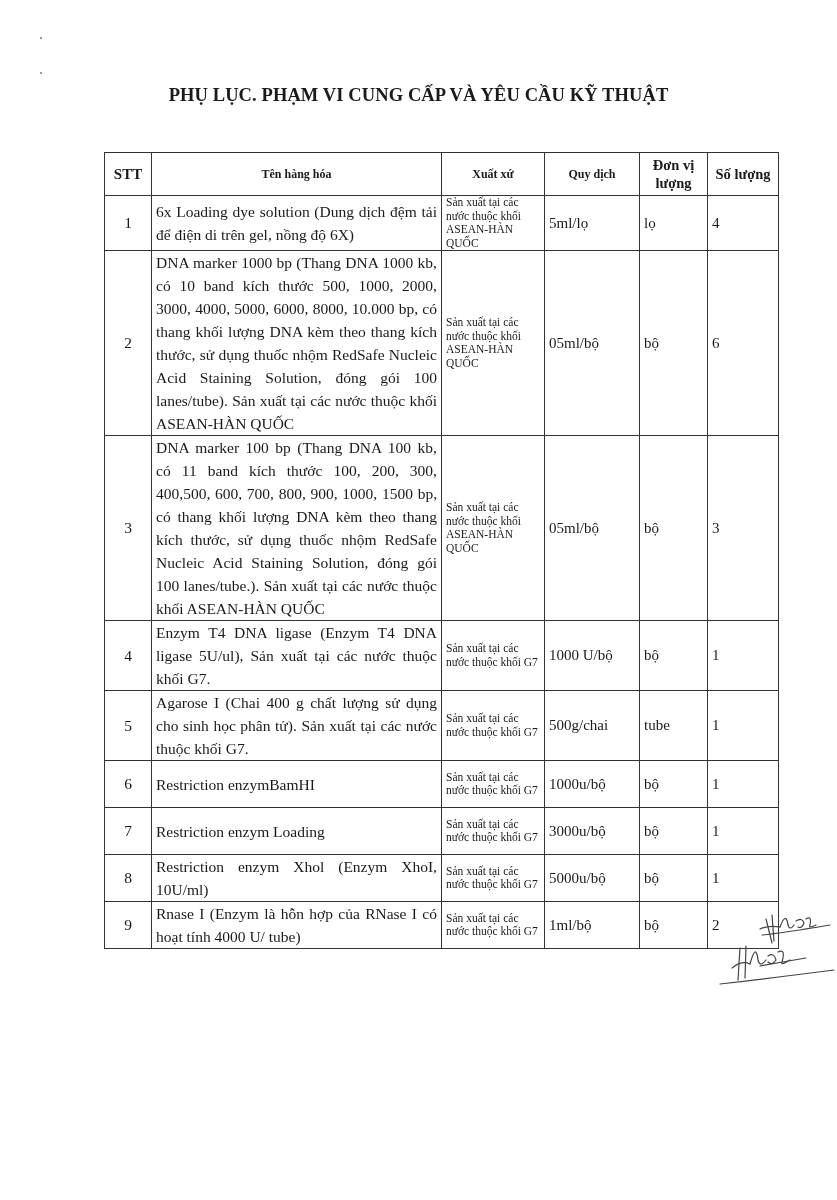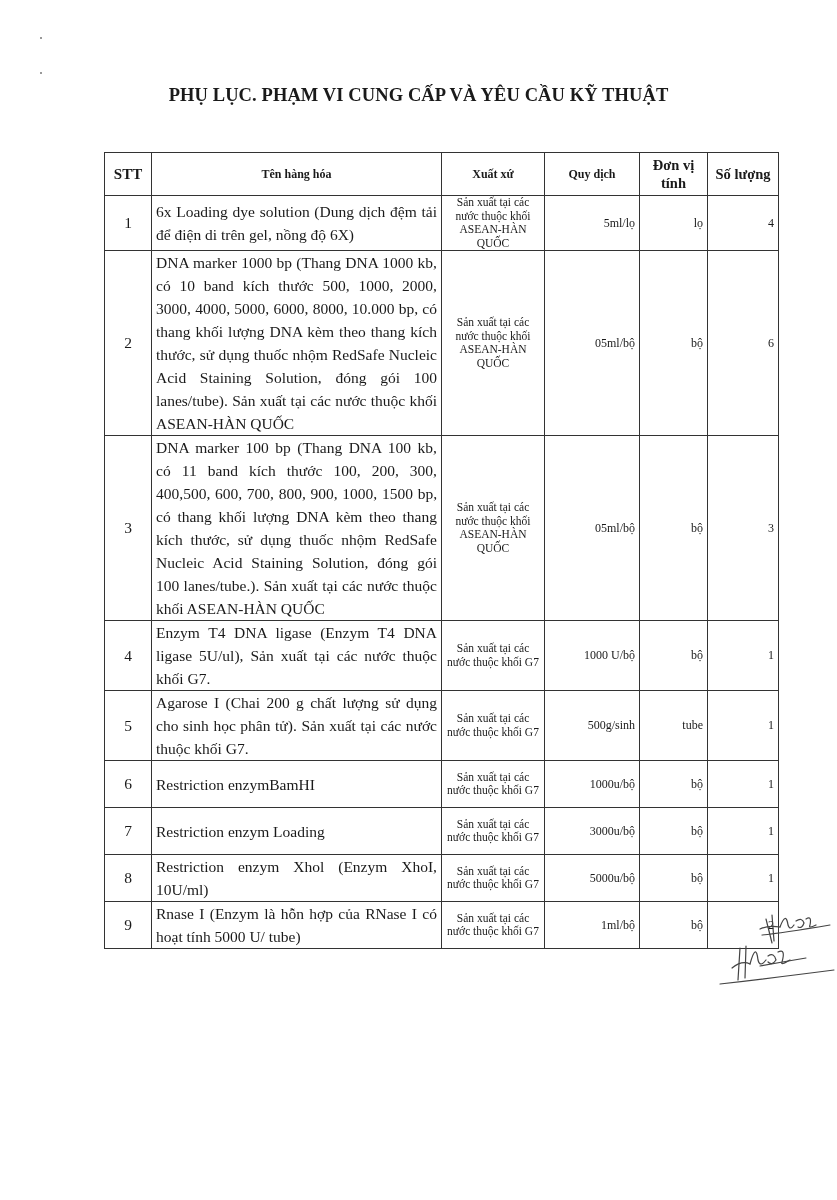--- a/index.html
+++ b/index.html
@@ -17,22 +17,22 @@
     border-collapse: collapse; table-layout: fixed; font-size: 15px;
   }
   table.spec td, table.spec th {
     border: 1.2px solid #333; padding: 0 4px; vertical-align: middle;
   }
   table.spec th { font-weight: bold; text-align: center; height: 42px; line-height: 18px; }
   th.h-name, th.h-origin, th.h-spec { font-size: 12px; }
   th.h-unit, th.h-qty { font-size: 14.5px; }
   td.c-stt { text-align: center; font-size: 15.5px; }
   td.c-name { text-align: justify; text-align-last: left; line-height: 23px; font-size: 15.5px; padding: 1px 6px; }
-  td.c-origin { text-align: center; font-size: 11.5px; line-height: 13.5px; padding: 0 2px; }
-  td.c-spec, td.c-unit, td.c-qty { text-align: right; font-size: 12px; margin-left: 13px; }
+  td.c-origin { font-size: 11.5px; line-height: 13.5px; padding: 0 2px; }
+  td.c-spec, td.c-unit, td.c-qty { text-align: left; font-size: 15px; margin-left: 13px; }
   .sig { position: absolute; }
 </style>
 </head>
 <body>
 
 <div class="speck" style="left:40px;top:37px;"></div>
 <div class="speck" style="left:40px;top:72px;"></div>
 
 <div class="title">PHỤ LỤC. PHẠM VI CUNG CẤP VÀ YÊU CẦU KỸ THUẬT</div>
 
@@ -44,21 +44,21 @@
     <col style="width:95px">
     <col style="width:68px">
     <col style="width:71px">
   </colgroup>
   <thead>
     <tr>
       <th class="h-stt">STT</th>
       <th class="h-name">Tên hàng hóa</th>
       <th class="h-origin">Xuất xứ</th>
       <th class="h-spec">Quy dịch</th>
-      <th class="h-unit">Đơn vị tính</th>
+      <th class="h-unit">Đơn vị lượng</th>
       <th class="h-qty">Số lượng</th>
     </tr>
   </thead>
   <tbody id="tbody">
       <tr style="height: 52px;">
         <td class="c-stt">1</td>
         <td class="c-name">6x Loading dye solution (Dung dịch đệm tải để điện di trên gel, nồng độ 6X)</td>
         <td class="c-origin">Sản xuất tại các nước thuộc khối ASEAN-HÀN QUỐC</td>
         <td class="c-spec">5ml/lọ</td>
         <td class="c-unit">lọ</td>
@@ -83,23 +83,23 @@
       <tr style="height: 56px;">
         <td class="c-stt">4</td>
         <td class="c-name">Enzym T4 DNA ligase (Enzym T4 DNA ligase 5U/ul), Sản xuất tại các nước thuộc khối G7.</td>
         <td class="c-origin">Sản xuất tại các nước thuộc khối G7</td>
         <td class="c-spec">1000 U/bộ</td>
         <td class="c-unit">bộ</td>
         <td class="c-qty">1</td>
       </tr>
       <tr style="height: 57px;">
         <td class="c-stt">5</td>
-        <td class="c-name">Agarose I (Chai 200 g chất lượng sử dụng cho sinh học phân tử). Sản xuất tại các nước thuộc khối G7.</td>
+        <td class="c-name">Agarose I (Chai 400 g chất lượng sử dụng cho sinh học phân tử). Sản xuất tại các nước thuộc khối G7.</td>
         <td class="c-origin">Sản xuất tại các nước thuộc khối G7</td>
-        <td class="c-spec">500g/sinh</td>
+        <td class="c-spec">500g/chai</td>
         <td class="c-unit">tube</td>
         <td class="c-qty">1</td>
       </tr>
       <tr style="height: 47px;">
         <td class="c-stt">6</td>
         <td class="c-name">Restriction enzymBamHI</td>
         <td class="c-origin">Sản xuất tại các nước thuộc khối G7</td>
         <td class="c-spec">1000u/bộ</td>
         <td class="c-unit">bộ</td>
         <td class="c-qty">1</td>
@@ -115,21 +115,21 @@
       <tr style="height: 47px;">
         <td class="c-stt">8</td>
         <td class="c-name">Restriction enzym Xhol (Enzym XhoI, 10U/ml)</td>
         <td class="c-origin">Sản xuất tại các nước thuộc khối G7</td>
         <td class="c-spec">5000u/bộ</td>
         <td class="c-unit">bộ</td>
         <td class="c-qty">1</td>
       </tr>
       <tr style="height: 47px;">
         <td class="c-stt">9</td>
-        <td class="c-name">Rnase I (Enzym là hỗn hợp của RNase I có hoạt tính 5000 U/ tube)</td>
+        <td class="c-name">Rnase I (Enzym là hỗn hợp của RNase I có hoạt tính 4000 U/ tube)</td>
         <td class="c-origin">Sản xuất tại các nước thuộc khối G7</td>
         <td class="c-spec">1ml/bộ</td>
         <td class="c-unit">bộ</td>
         <td class="c-qty">2</td>
       </tr>
     </tbody>
 </table>
 
 <svg class="sig" style="left:752px;top:905px;" width="85" height="45" viewBox="0 0 85 45">
   <g fill="none" stroke="#444" stroke-width="1.2" stroke-linecap="round">

